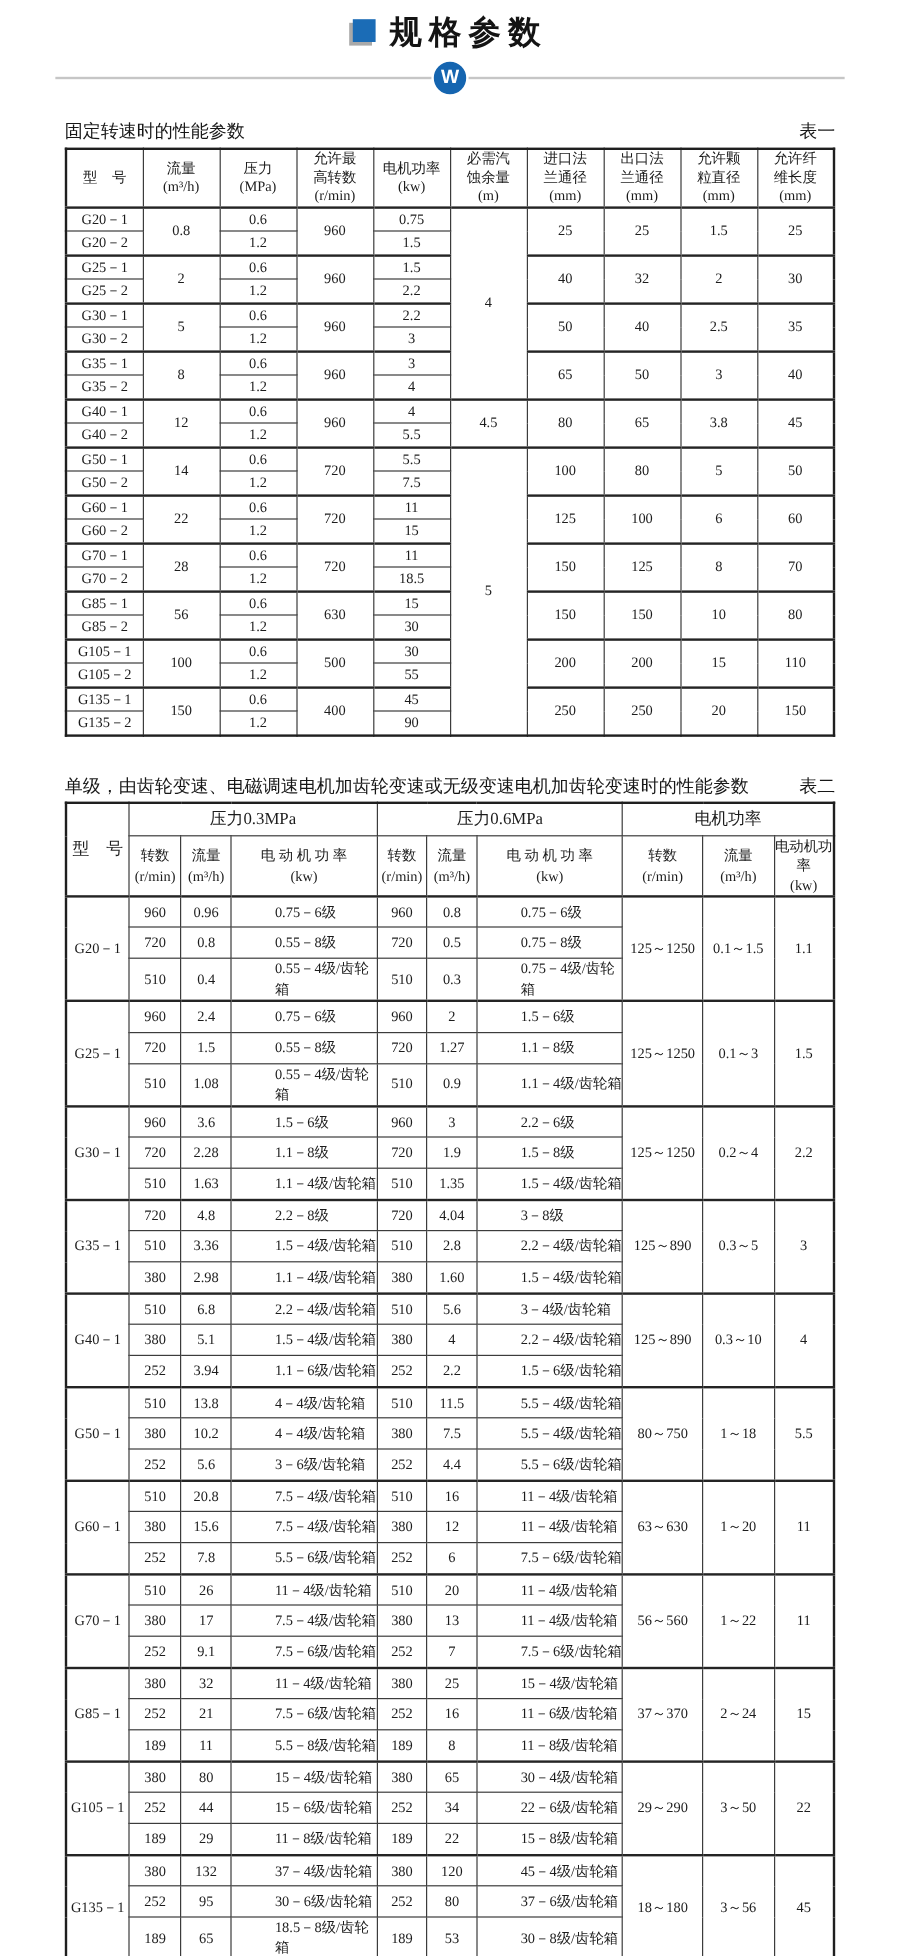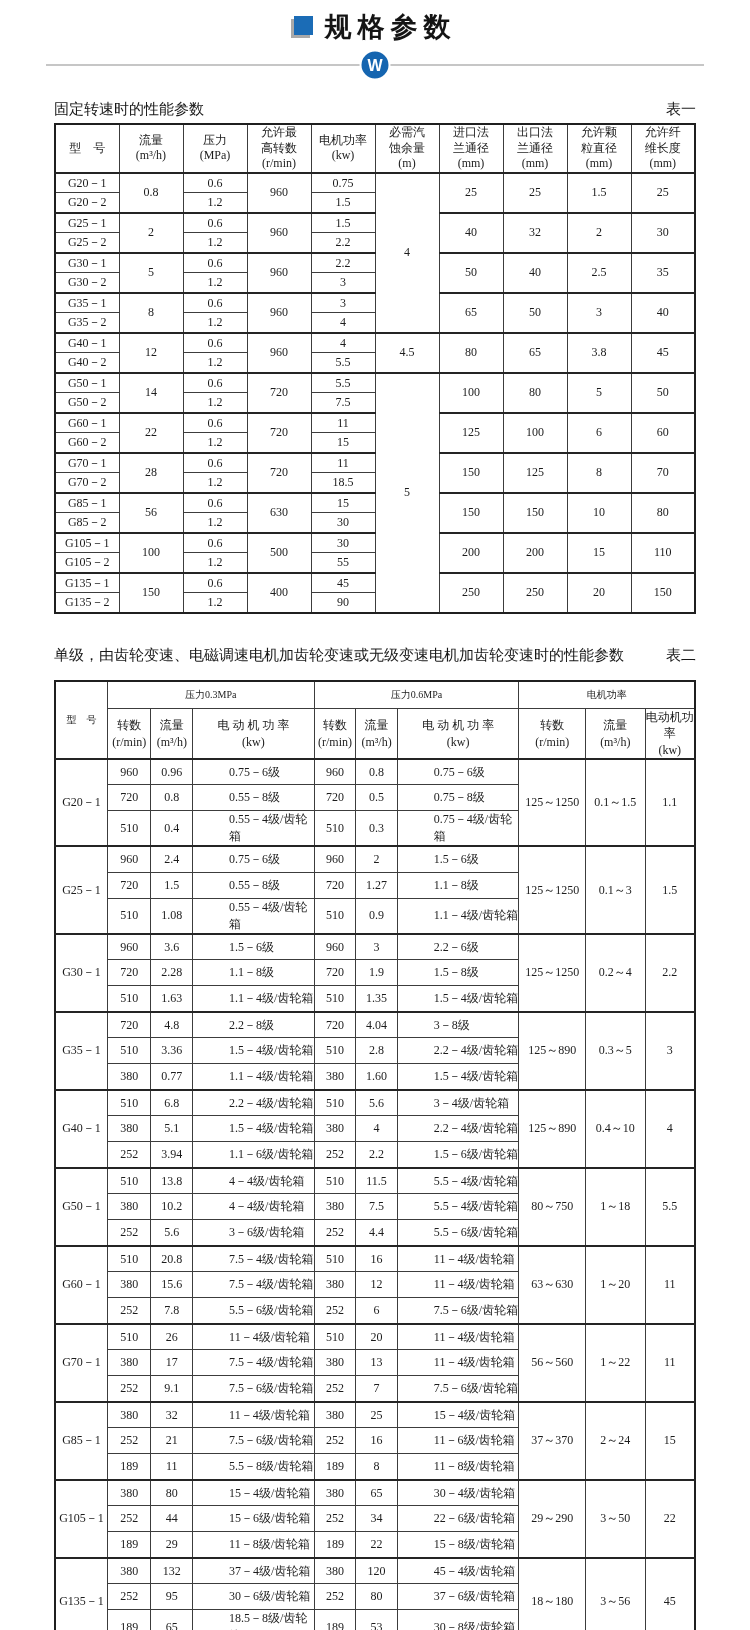--- a/index.html
+++ b/index.html
@@ -18,31 +18,31 @@
   .divider-line { position:absolute; left:0; right:0; top:16px; height:2px; background:#c6c6c6; }
   .w-badge {
     position:absolute; left:50%; top:17px; transform:translate(-50%,-50%);
     width:31px; height:31px; border-radius:50%; background:#1565b0; border:2px solid #fff;
     color:#fff; font-family:"Liberation Sans","DejaVu Sans",sans-serif; font-weight:bold; font-size:16px;
     display:flex; align-items:center; justify-content:center;
   }
   .section { padding:0 8px; }
   .caption-row { display:flex; justify-content:space-between; align-items:flex-start; font-size:15px; color:#171717; }
   .caption-row.first  { margin-top:16px; margin-bottom:4px; }
-  .caption-row.second { margin-top:32px; margin-bottom:15px; }
+  .caption-row.second { margin-top:32px; margin-bottom:3px; }
   
   table { width:100%; border-collapse:collapse; table-layout:fixed; text-align:center; border:2px solid #1f1f1f; }
   th, td { border:1px solid #3c3c3c; font-weight:normal; padding:0; overflow:hidden; }
   tr.grp > td { border-top:2px solid #242424; }
   thead { border-bottom:2px solid #242424; }
   #table1 { font-size:12px; }
   #table1 thead th { height:48px; line-height:1.3; font-size:12px; }
   #table1 td { height:20px; }
   #table2 { font-size:12px; }
-  #table2 tr.gh th { height:28px; font-size:10px; }
+  #table2 tr.gh th { height:28px; font-size:14px; }
   #table2 tr.sh th { height:45px; line-height:1.35; }
   #table2 td { height:26px; }
   #table2 td.pow { text-align:left; padding-left:36px; }
 </style>
 </head>
 <body>
 
 <div class="page">
 
   <header class="page-header">
@@ -903,21 +903,21 @@
             </td>
             <td class="pow">
               <div>2.2－4级/齿轮箱</div>
             </td>
           </tr>
           <tr>
             <td>
               <div>380</div>
             </td>
             <td>
-              <div>0.77</div>
+              <div>2.98</div>
             </td>
             <td class="pow">
               <div>1.1－4级/齿轮箱</div>
             </td>
             <td>
               <div>380</div>
             </td>
             <td>
               <div>1.60</div>
             </td>
@@ -944,21 +944,21 @@
             <td>
               <div>5.6</div>
             </td>
             <td class="pow">
               <div>3－4级/齿轮箱</div>
             </td>
             <td rowspan="3">
               <div>125～890</div>
             </td>
             <td rowspan="3">
-              <div>0.4～10</div>
+              <div>0.3～10</div>
             </td>
             <td rowspan="3">
               <div>4</div>
             </td>
           </tr>
           <tr>
             <td>
               <div>380</div>
             </td>
             <td>

